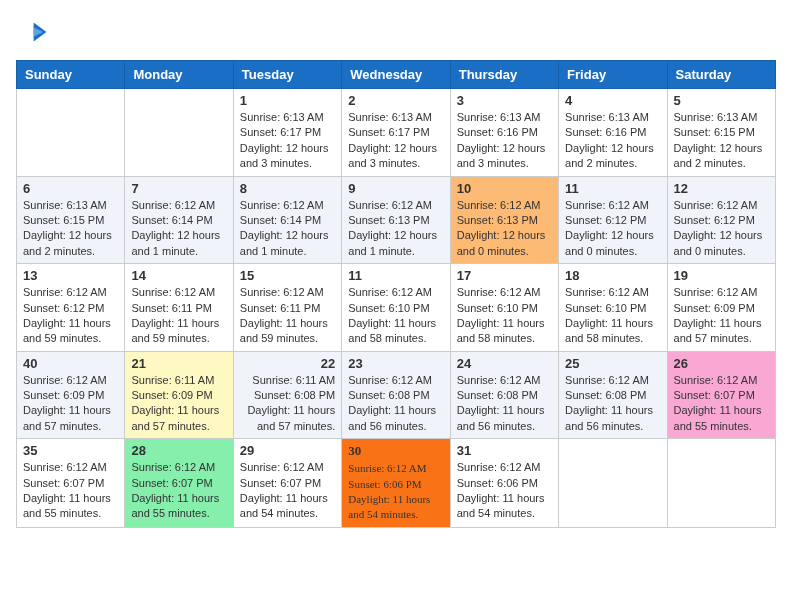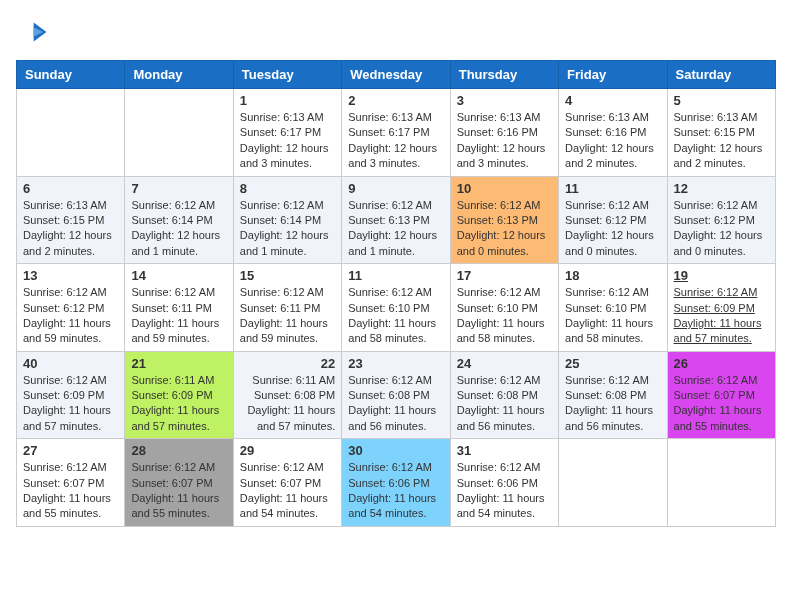--- a/index.html
+++ b/index.html
@@ -234,35 +234,35 @@
           <div class="day-info" style="white-space: pre-line;">Sunrise: 6:12 AM
 Sunset: 6:10 PM
 Daylight: 11 hours and 58 minutes.</div>
         </td>
         <td style="background: rgb(255, 255, 255);">
           <span class="day-number">18</span>
           <div class="day-info" style="white-space: pre-line;">Sunrise: 6:12 AM
 Sunset: 6:10 PM
 Daylight: 11 hours and 58 minutes.</div>
         </td>
-        <td style="background: rgb(255, 255, 255); text-decoration: underline;">
+        <td style="background: rgb(255, 255, 255);">
           <span class="day-number">19</span>
           <div class="day-info" style="white-space: pre-line;">Sunrise: 6:12 AM
 Sunset: 6:09 PM
 Daylight: 11 hours and 57 minutes.</div>
         </td>
       </tr>
       <tr>
         <td style="background: rgb(240, 244, 250);">
           <span class="day-number">40</span>
           <div class="day-info" style="white-space: pre-line;">Sunrise: 6:12 AM
 Sunset: 6:09 PM
 Daylight: 11 hours and 57 minutes.</div>
         </td>
-        <td style="background: #bef264;">
+        <td style="background: #fef9c3;">
           <span class="day-number">21</span>
           <div class="day-info" style="white-space: pre-line;">Sunrise: 6:11 AM
 Sunset: 6:09 PM
 Daylight: 11 hours and 57 minutes.</div>
         </td>
         <td style="background: rgb(240, 244, 250); text-align: right;">
           <span class="day-number">22</span>
           <div class="day-info" style="white-space: pre-line;">Sunrise: 6:11 AM
 Sunset: 6:08 PM
 Daylight: 11 hours and 57 minutes.</div>
@@ -278,47 +278,47 @@
           <div class="day-info" style="white-space: pre-line;">Sunrise: 6:12 AM
 Sunset: 6:08 PM
 Daylight: 11 hours and 56 minutes.</div>
         </td>
         <td style="background: rgb(240, 244, 250);">
           <span class="day-number">25</span>
           <div class="day-info" style="white-space: pre-line;">Sunrise: 6:12 AM
 Sunset: 6:08 PM
 Daylight: 11 hours and 56 minutes.</div>
         </td>
-        <td style="background: #d946ef;">
+        <td style="background: #f9a8d4;">
           <span class="day-number">26</span>
           <div class="day-info" style="white-space: pre-line;">Sunrise: 6:12 AM
 Sunset: 6:07 PM
 Daylight: 11 hours and 55 minutes.</div>
         </td>
       </tr>
       <tr>
         <td style="background: rgb(255, 255, 255);">
-          <span class="day-number">27</span>
+          <span class="day-number">35</span>
           <div class="day-info" style="white-space: pre-line;">Sunrise: 6:12 AM
 Sunset: 6:07 PM
 Daylight: 11 hours and 55 minutes.</div>
         </td>
-        <td style="background: #a3a3a3;">
+        <td style="background: #86efac;">
           <span class="day-number">28</span>
           <div class="day-info" style="white-space: pre-line;">Sunrise: 6:12 AM
 Sunset: 6:07 PM
 Daylight: 11 hours and 55 minutes.</div>
         </td>
         <td style="background: rgb(255, 255, 255);">
           <span class="day-number">29</span>
           <div class="day-info" style="white-space: pre-line;">Sunrise: 6:12 AM
 Sunset: 6:07 PM
 Daylight: 11 hours and 54 minutes.</div>
         </td>
-        <td style="background: #7dd3fc;">
+        <td style="background: #f97316; font-family: Liberation Serif, serif;">
           <span class="day-number">30</span>
           <div class="day-info" style="white-space: pre-line;">Sunrise: 6:12 AM
 Sunset: 6:06 PM
 Daylight: 11 hours and 54 minutes.</div>
         </td>
         <td style="background: rgb(255, 255, 255);">
           <span class="day-number">31</span>
           <div class="day-info" style="white-space: pre-line;">Sunrise: 6:12 AM
 Sunset: 6:06 PM
 Daylight: 11 hours and 54 minutes.</div>

